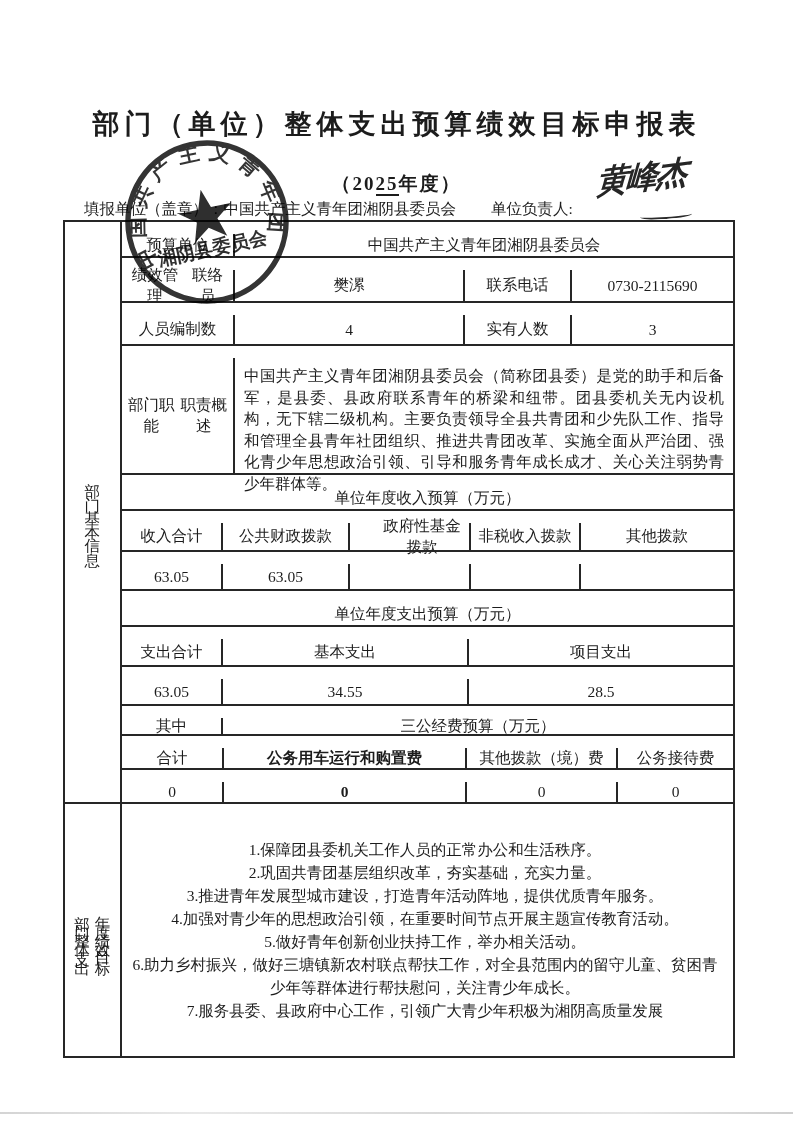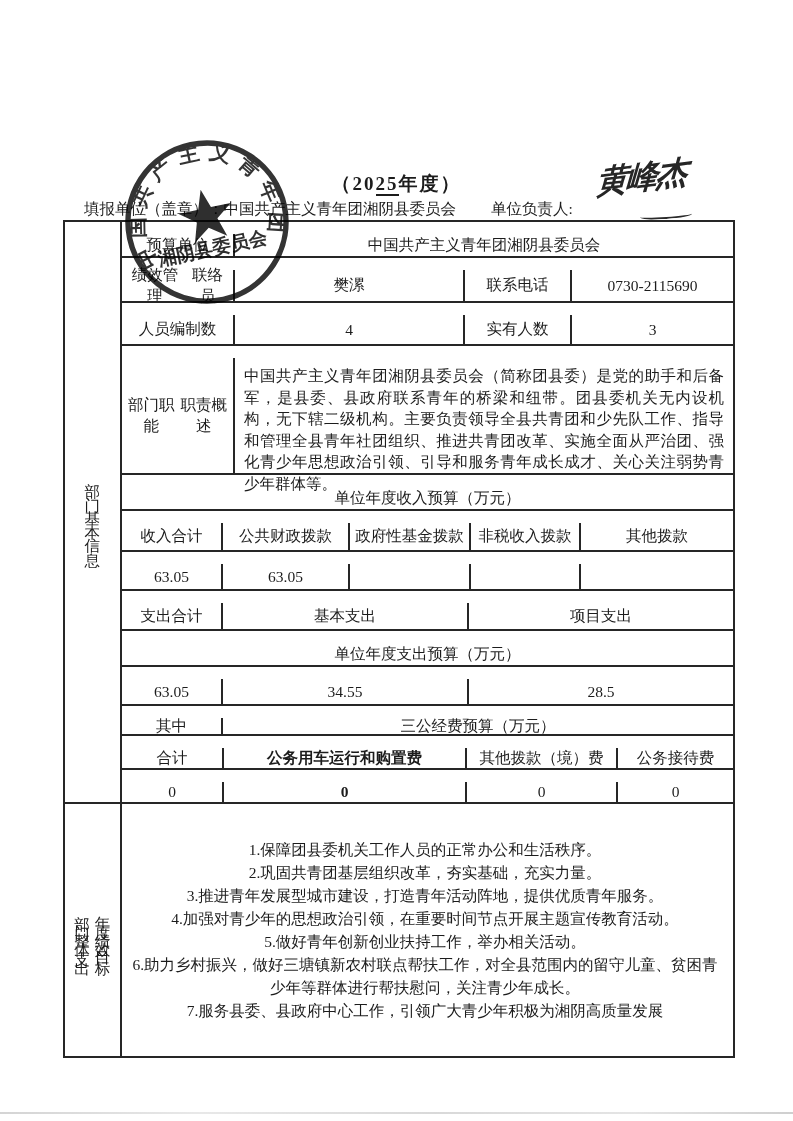--- a/index.html
+++ b/index.html
@@ -53,21 +53,21 @@
   .row + .row{border-top:2px solid #262626;}
   .cell{
     box-sizing:border-box;display:flex;align-items:center;justify-content:center;
     text-align:center;padding:2px 3px;min-width:0;margin-top:12px;
   }
   .cell + .cell{border-left:2px solid #262626;}
   .grow{flex:1 1 auto;}
   .two-line{flex-direction:row;line-height:1.35;justify-content:center;}
   
   .w111{flex:0 0 111px;} .w230{flex:0 0 230px;} .w107{flex:0 0 107px;}
-  .w99{flex:0 0 99px;}  .w127{flex:0 0 127px;} .w121{flex:0 0 121px;} .w110{flex:0 0 110px;}
+  .w99{flex:0 0 99px;}  .w127{flex:0 0 127px;} .w121{flex:0 0 121px;padding-left:28px;} .w110{flex:0 0 110px;}
   .w246{flex:0 0 246px;} .w100{flex:0 0 100px;} .w243{flex:0 0 243px;font-weight:bold;} .w151{flex:0 0 151px;}
   
   .h34{height:34px;} .h43{height:43px;} .h41{height:41px;} .h127{height:127px;}
   .h39{height:39px;} .h37{height:37px;} .h38{height:38px;} .h28{height:28px;} .h32{height:32px;}
   .duty-text{
     text-align:justify;align-items:flex-start;padding:7px 9px 4px 9px;line-height:21.5px;
     justify-content:flex-start;font-size:15.5px;
   }
   .goals{
     height:252px;display:flex;flex-direction:column;justify-content:center;
@@ -77,20 +77,21 @@
   .scan-line{
     position:absolute;left:0;top:1112px;width:793px;height:2px;opacity:.65;
     background:linear-gradient(90deg,#bdbdbd 0%,#dcdcdc 25%,#c4c4c4 55%,#d6d6d6 80%,#b5b5b5 100%);
   }
 </style>
 </head>
 <body>
 
 <div class="page">
 
+  <div class="doc-title">部门（单位）整体支出预算绩效目标申报表</div>
 
   <div class="doc-subtitle"><span>（20</span><span class="u">25</span><span>年度）</span></div>
 
   <div class="fill-line">
     <span>填报单位（盖章）：</span><span>中国共产主义青年团湘阴县委员会</span><span class="resp">单位负责人:</span>
   </div>
 
   <div class="signature">黄峰杰</div>
   <div class="sig-underline"></div>
 
@@ -155,28 +156,28 @@
         </div>
 
         <div class="row h37">
           <div class="cell w99">63.05</div>
           <div class="cell w127">63.05</div>
           <div class="cell w121"></div>
           <div class="cell w110"></div>
           <div class="cell grow"></div>
         </div>
 
+        <div class="row h34">
+          <div class="cell grow">单位年度支出预算（万元）</div>
+        </div>
+
         <div class="row h38">
           <div class="cell w99">支出合计</div>
           <div class="cell w246">基本支出</div>
           <div class="cell grow">项目支出</div>
-        </div>
-
-        <div class="row h34">
-          <div class="cell grow">单位年度支出预算（万元）</div>
         </div>
 
         <div class="row h37">
           <div class="cell w99">63.05</div>
           <div class="cell w246">34.55</div>
           <div class="cell grow">28.5</div>
         </div>
 
         <div class="row h28">
           <div class="cell w99">其中</div>

